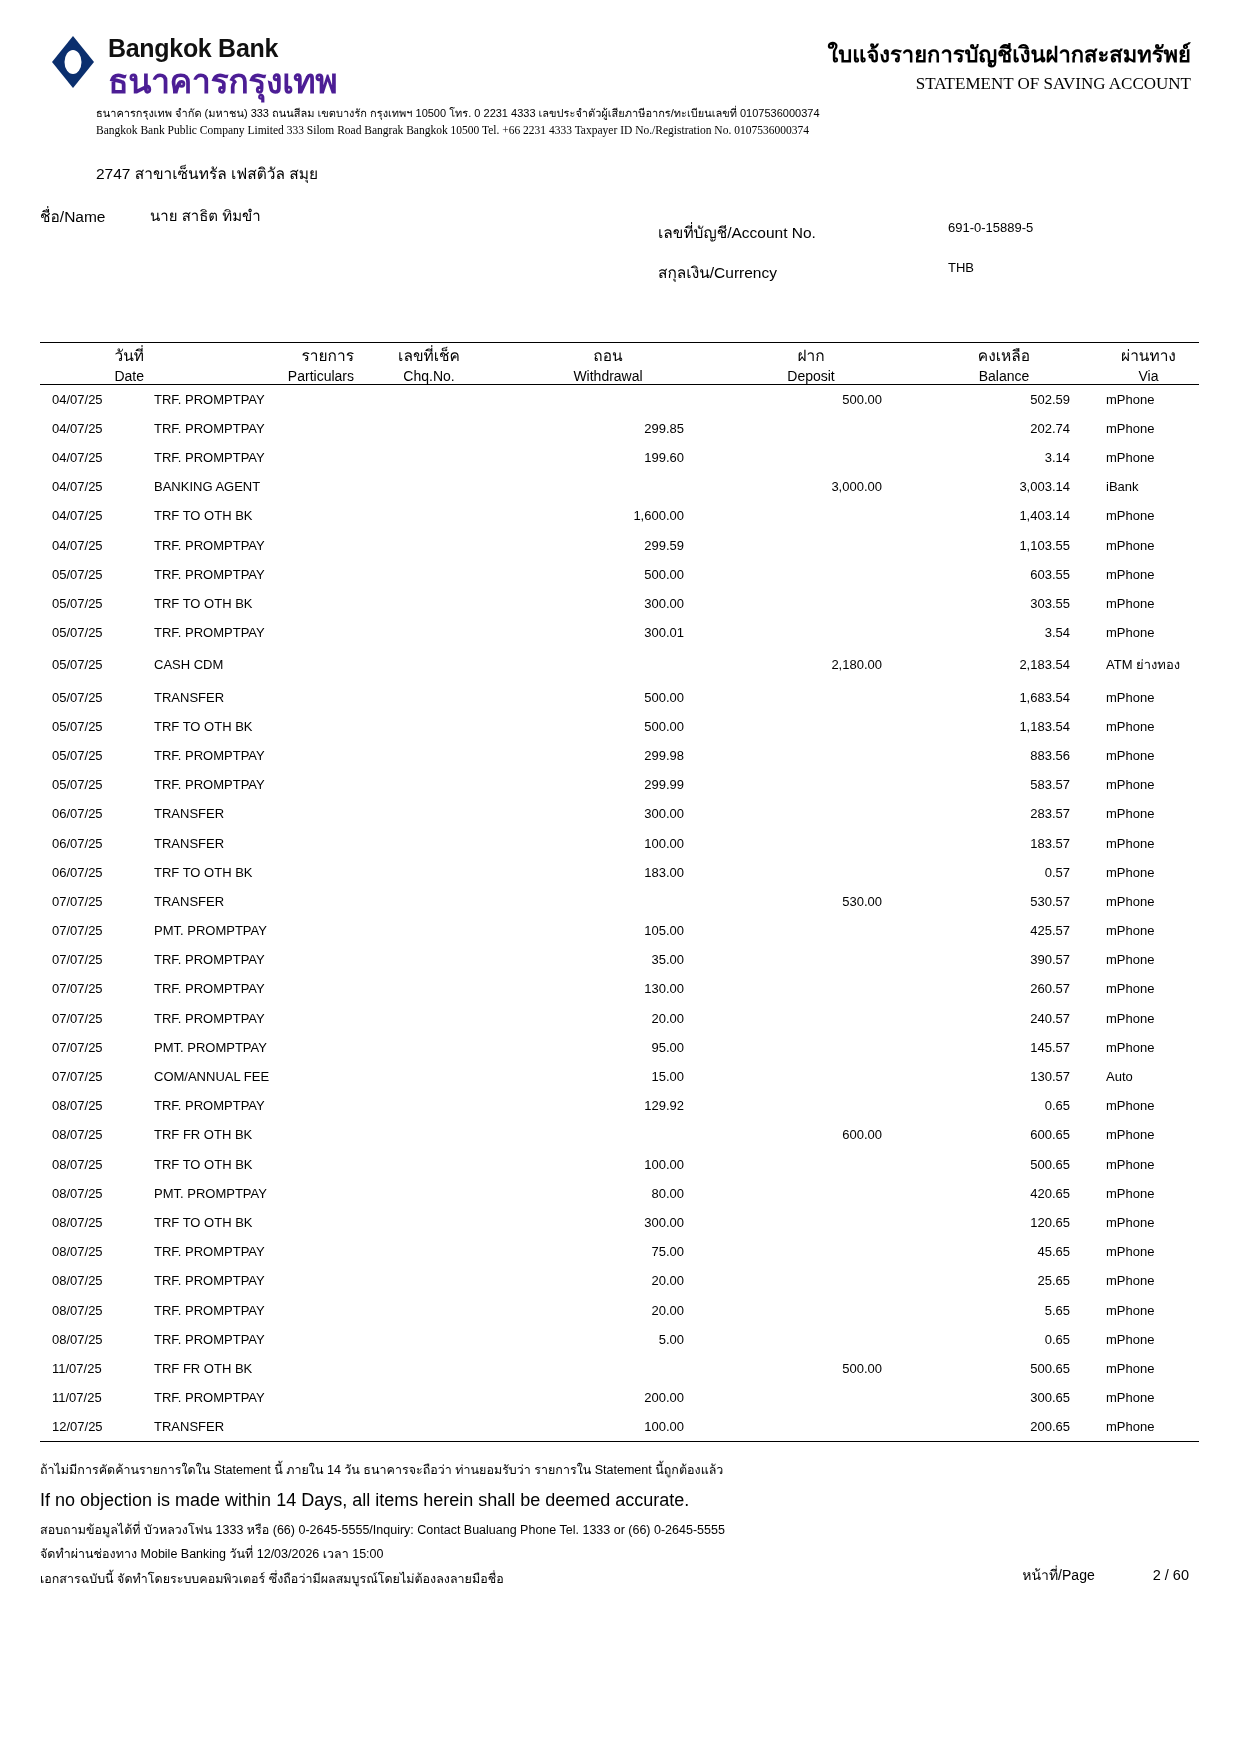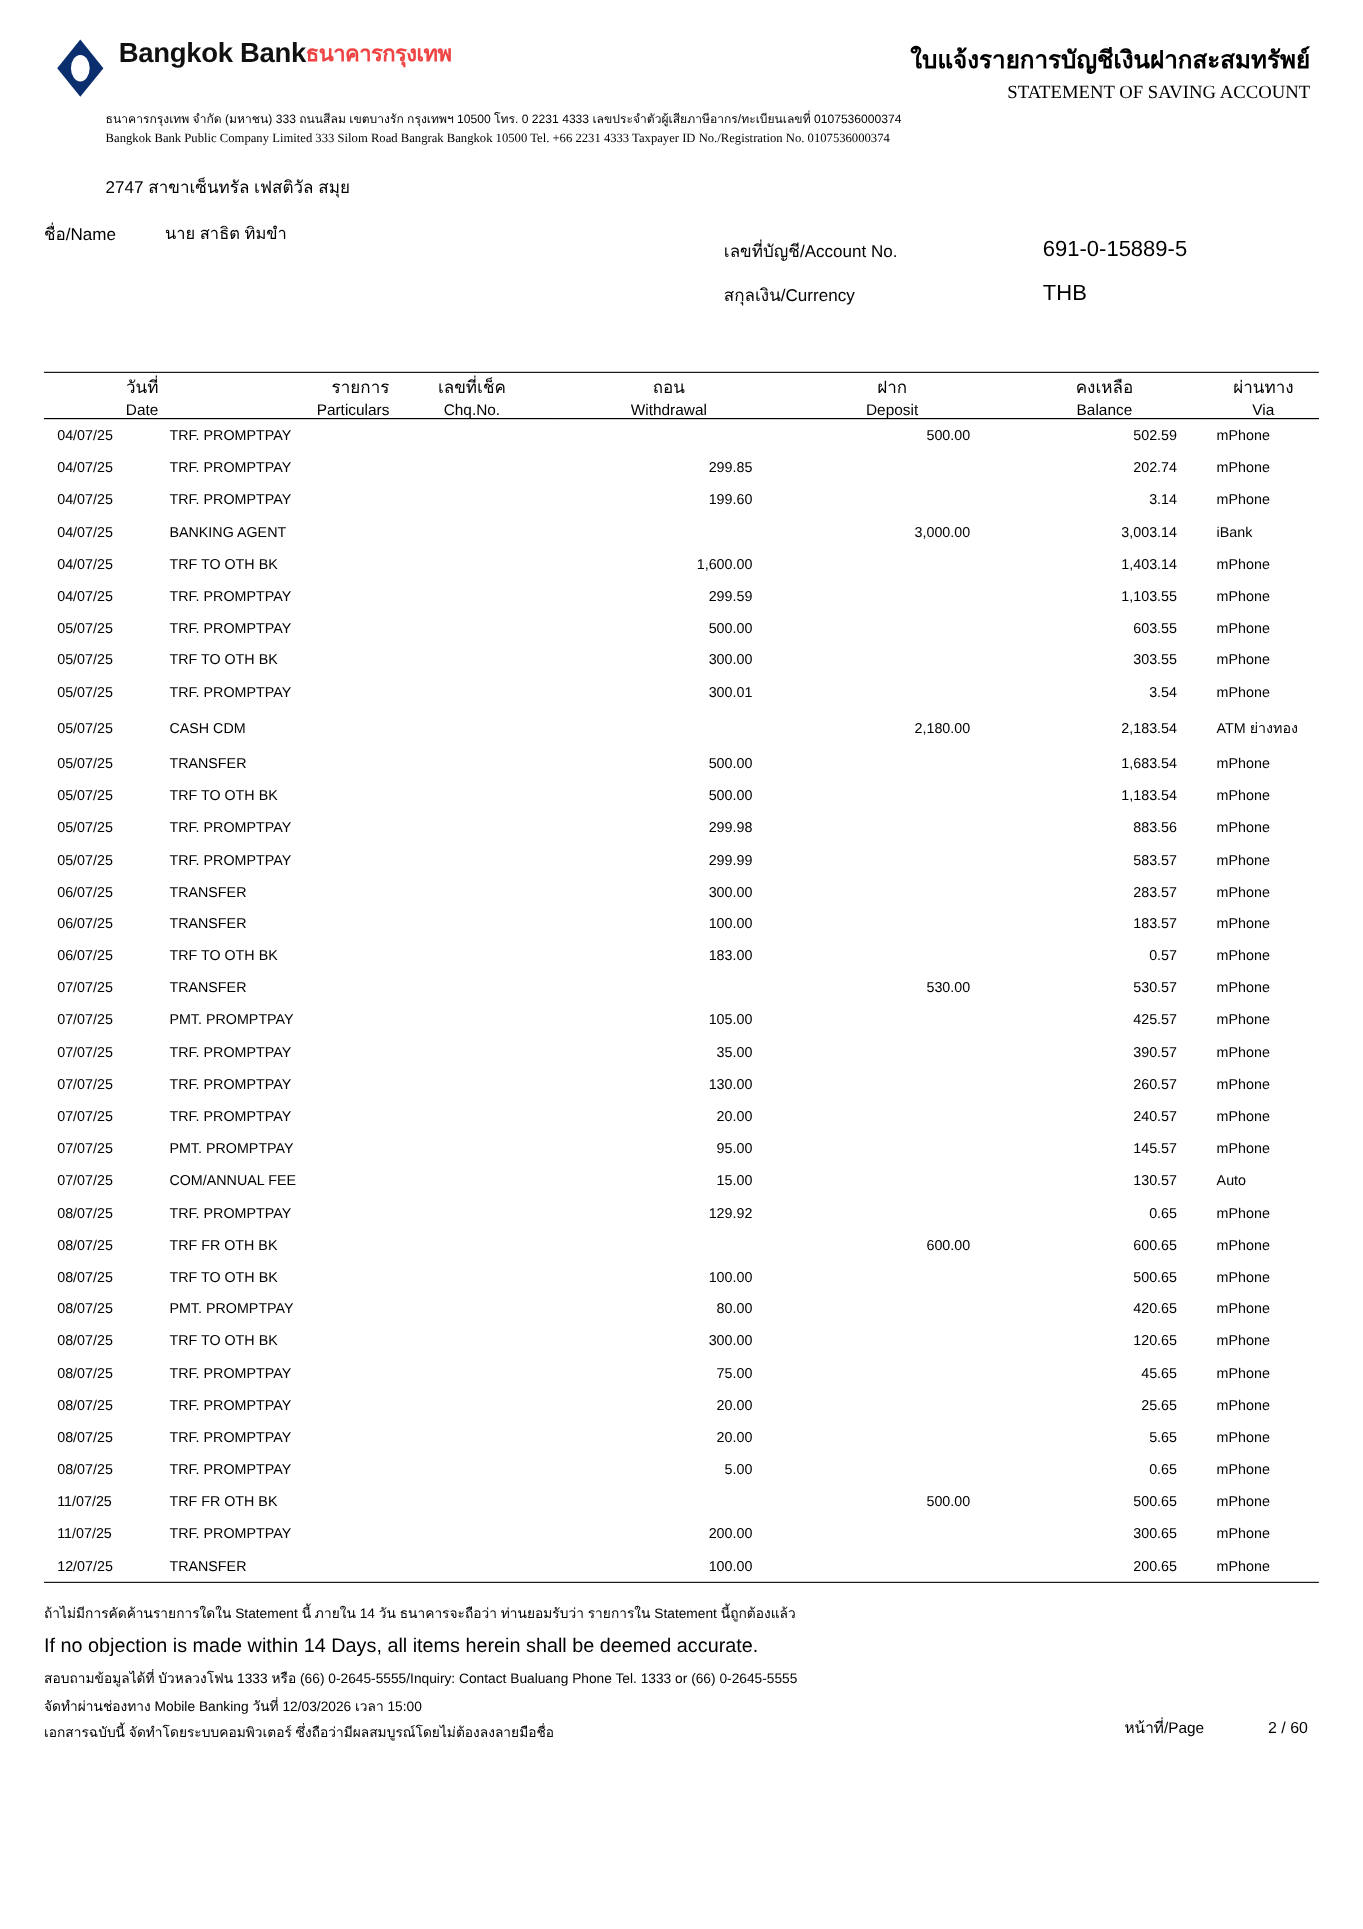--- a/index.html
+++ b/index.html
@@ -39,35 +39,35 @@
   }
   .brand-logo {
     width: 46px;
     height: 56px;
     position: relative;
     margin-top: 4px;
   }
   .brand-logo svg { display: block; }
   .brand-names {
     display: flex;
-    flex-direction: row;
+    flex-direction: column;
     line-height: 1;
     padding-top: 6px;
   }
   .brand-en {
     font-size: 25px;
     font-weight: bold;
     letter-spacing: -0.3px;
     color: #111;
   }
   .brand-th {
-    font-size: 20px;
+    font-size: 34px;
     font-weight: bold;
     letter-spacing: -0.5px;
-    color: #ef4444;
+    color: #4c1d95;
     margin-top: 3px;
     text-align: center;
   }
   .doc-titles {
     text-align: right;
     padding-top: 12px;
   }
   .doc-title-th {
     font-size: 22px;
     font-weight: bold;
@@ -120,21 +120,21 @@
   }
   .acct-row {
     display: flex;
     margin-bottom: 15px;
   }
   .acct-row .lbl {
     width: 290px;
     font-size: 15.5px;
   }
   .acct-row .val {
-    font-size: 20px;
+    font-size: 13px;
   }
 
   
   .table-wrap {
     margin: 42px 40px 0 40px;
     border-top: 1px solid #000;
   }
   table.txn {
     width: 100%;
     border-collapse: collapse;

